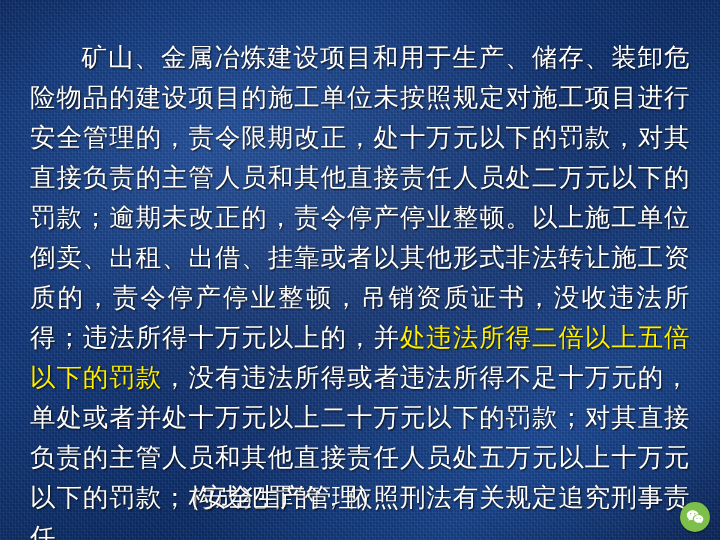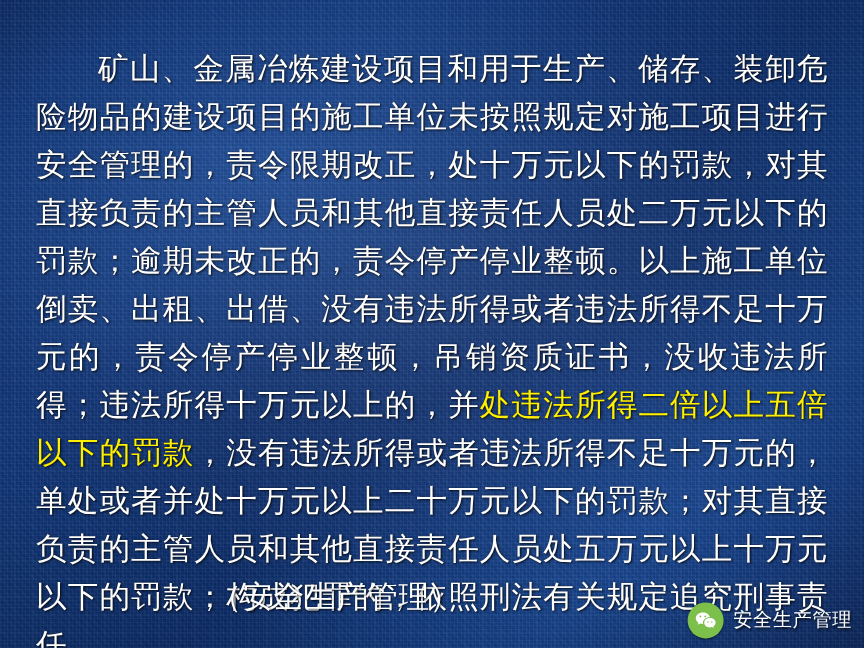--- a/index.html
+++ b/index.html
@@ -99,28 +99,27 @@
     letter-spacing: 0.5px;
     text-shadow: 1px 1px 2px rgba(0,0,0,0.8);
   }
 </style>
 </head>
 <body>
 
 <div class="slide">
 
   <div class="body-text">
-    <span class="indent"></span><span>矿山、金属冶炼建设项目和用于生产、储存、装卸危险物品的建设项目的施工单位未按照规定对施工项目进行安全管理的，责令限期改正，处十万元以下的罚款，对其直接负责的主管人员和其他直接责任人员处二万元以下的罚款；逾期未改正的，责令停产停业整顿。以上施工单位倒卖、出租、出借、没有违法所得或者违法所得不足十万元的，责令停产停业整顿，吊销资质证书，没收违法所得；违法所得十万元以上的，并</span><span class="highlight">处违法所得二倍以上五倍以下的罚款</span><span>，没有违法所得或者违法所得不足十万元的，单处或者并处十万元以上二十万元以下的罚款；对其直接负责的主管人员和其他直接责任人员处五万元以上十万元以下的罚款；构成犯罪的，依照刑法有关规定追究刑事责任。</span>
+    <span class="indent"></span><span>矿山、金属冶炼建设项目和用于生产、储存、装卸危险物品的建设项目的施工单位未按照规定对施工项目进行安全管理的，责令限期改正，处十万元以下的罚款，对其直接负责的主管人员和其他直接责任人员处二万元以下的罚款；逾期未改正的，责令停产停业整顿。以上施工单位倒卖、出租、出借、挂靠或者以其他形式非法转让施工资质的，责令停产停业整顿，吊销资质证书，没收违法所得；违法所得十万元以上的，并</span><span class="highlight">处违法所得二倍以上五倍以下的罚款</span><span>，没有违法所得或者违法所得不足十万元的，单处或者并处十万元以上二十万元以下的罚款；对其直接负责的主管人员和其他直接责任人员处五万元以上十万元以下的罚款；构成犯罪的，依照刑法有关规定追究刑事责任。</span>
   </div>
 
   <div class="article-ref">（安全生产管理）</div>
 
   <div class="wechat-badge">
     <span class="wechat-icon">
       <svg width="20" height="20" viewBox="0 0 24 24" aria-hidden="true">
         <path fill="#ffffff" d="M9.2 4C5.3 4 2.2 6.6 2.2 9.8c0 1.8 1 3.4 2.6 4.5l-.7 2.1 2.4-1.2c.8.2 1.6.4 2.5.4h.5c-.1-.4-.2-.8-.2-1.2 0-3 2.9-5.5 6.5-5.5h.5C15.7 6 12.8 4 9.2 4zm-2.4 3.2c.5 0 .9.4.9.9s-.4.9-.9.9-.9-.4-.9-.9.4-.9.9-.9zm4.8 0c.5 0 .9.4.9.9s-.4.9-.9.9-.9-.4-.9-.9.4-.9.9-.9z"></path>
         <path fill="#ffffff" d="M22 14.3c0-2.6-2.5-4.7-5.7-4.7s-5.7 2.1-5.7 4.7 2.5 4.7 5.7 4.7c.7 0 1.4-.1 2-.3l1.9 1-.5-1.7c1.4-.9 2.3-2.2 2.3-3.7zm-7.6-1.4c.4 0 .7.3.7.7s-.3.7-.7.7-.7-.3-.7-.7.3-.7.7-.7zm3.8 0c.4 0 .7.3.7.7s-.3.7-.7.7-.7-.3-.7-.7.3-.7.7-.7z"></path>
       </svg>
     </span>
-    <span class="wechat-label">安全生产管理</span>
   </div>
 
 </div>
 
 </body></html>

